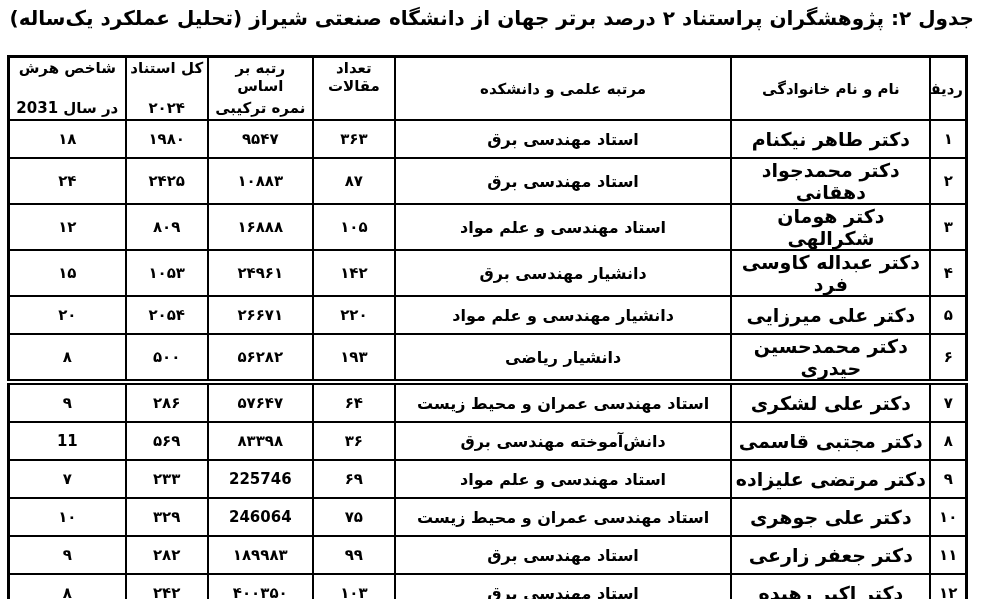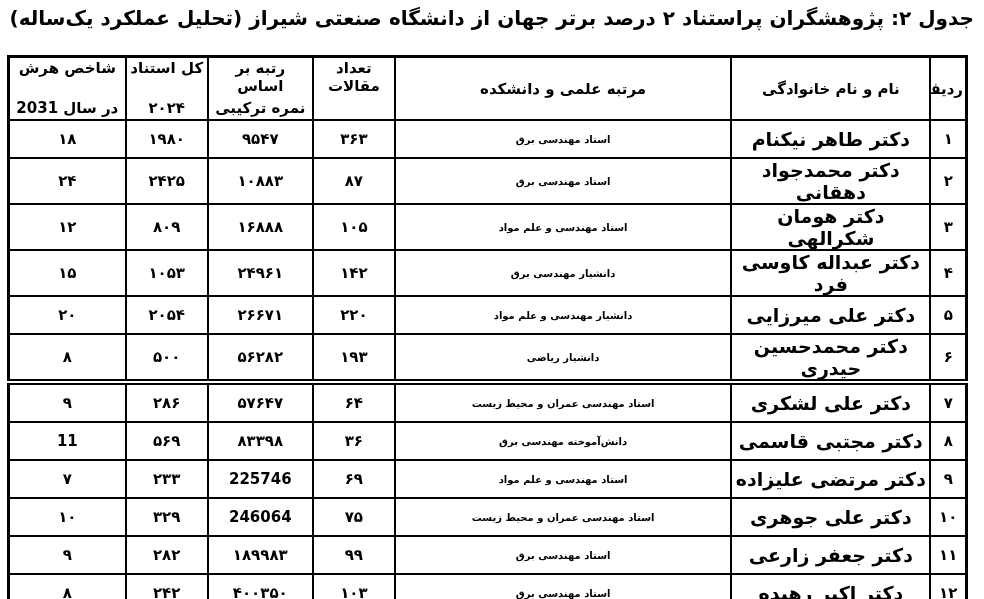--- a/index.html
+++ b/index.html
@@ -26,21 +26,21 @@
     padding:0 2px; overflow:hidden;
   }
   thead th{ height:60px; font-size:15px; }
   tbody td{ height:36px; font-size:15px; }
   th .two{
     height:58px; display:flex; flex-direction:column;
     justify-content:space-between; align-items:center; padding:1px 0 2px;
   }
   .ltr{ direction:ltr; unicode-bidi:embed;margin-top:32px; }
   td.name{ font-size:19px; }
-  td.rank{ font-size:10px; }
+  td.rank{ font-size:16px; }
   tr.split td{ border-top:6px double #000; }
 </style>
 </head>
 <body>
 
 <div class="page">
 
   <div class="caption">جدول ۲:  پژوهشگران پراستناد ۲ درصد برتر جهان از دانشگاه صنعتی شیراز (تحلیل عملکرد یک‌ساله)</div>
 
   <table class="grid">

